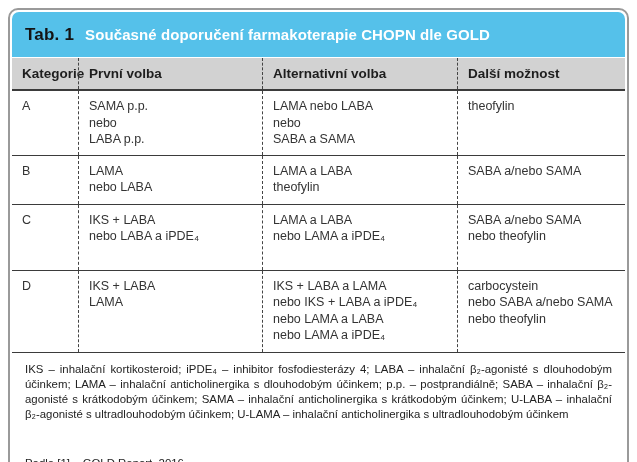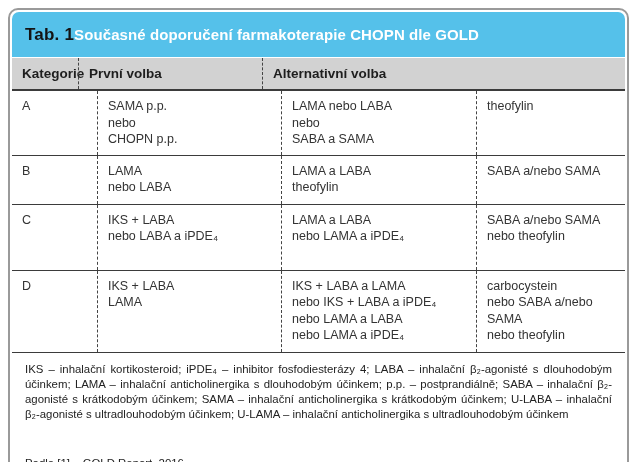--- a/index.html
+++ b/index.html
@@ -20,21 +20,21 @@
     border-radius:10px;
     background:#ffffff;
     padding:2px 2px 0 2px;
     overflow:hidden;
   }
   .card-header{
     height:45px;
     background:var(--header-bg);
     border-radius:7px 7px 0 0;
     display:flex;align-items:center;
-    padding-left:13px;
+    padding-left:13px;gap:11px;
   }
   .card-header .tag{
     font-weight:bold;font-size:17px;color:var(--tag-color);letter-spacing:0.2px;
   }
   .card-header .title{
     font-weight:bold;font-size:15px;color:var(--title-color);letter-spacing:0.1px;
   }
   .grid-row{
     display:grid;
     grid-template-columns:66px 184px 195px 1fr;
@@ -53,21 +53,21 @@
   .colhead .hcell + .hcell{border-left:1px dashed #444;}
   .trow{border-bottom:1.5px solid var(--rule-dark);}
   .trow:nth-child(1){min-height:61px;}
   .trow:nth-child(2){min-height:49px;}
   .trow:nth-child(3){min-height:66px;}
   .trow:nth-child(4){min-height:82px;}
   .cell{
     padding:7px 8px 7px 10px;
     font-size:12.5px;line-height:16.5px;color:var(--text);
   }
-  .cell + .cell{border-left:1px dashed #444;margin-left:19px;}
+  .cell + .cell{border-left:1px dashed #444;}
   .footnote{
     padding:9px 13px 4px 13px;
     font-size:11.4px;line-height:15px;color:#222222;
   }
   .footnote .legend{text-align:justify;}
   .footnote .source{text-align:left;margin-top:34px;}
 </style>
 </head>
 <body>
 
@@ -75,31 +75,32 @@
 
   <div class="card-header">
     <span class="tag">Tab. 1</span>
     <span class="title">Současné doporučení farmakoterapie CHOPN dle GOLD</span>
   </div>
 
   <div class="grid-row colhead">
     <div class="hcell">Kategorie</div>
     <div class="hcell">První volba</div>
     <div class="hcell">Alternativní volba</div>
+    <div class="hcell">Další možnost</div>
   </div>
 
   <div id="table-body">
       <div class="grid-row trow">
         <div class="cell">
           <div>A</div>
         </div>
         <div class="cell">
           <div>SAMA p.p.</div>
           <div>nebo</div>
-          <div>CHOPN p.p.</div>
+          <div>LABA p.p.</div>
         </div>
         <div class="cell">
           <div>LAMA nebo LABA</div>
           <div>nebo</div>
           <div>SABA a SAMA</div>
         </div>
         <div class="cell">
           <div>theofylin</div>
         </div>
       </div>

